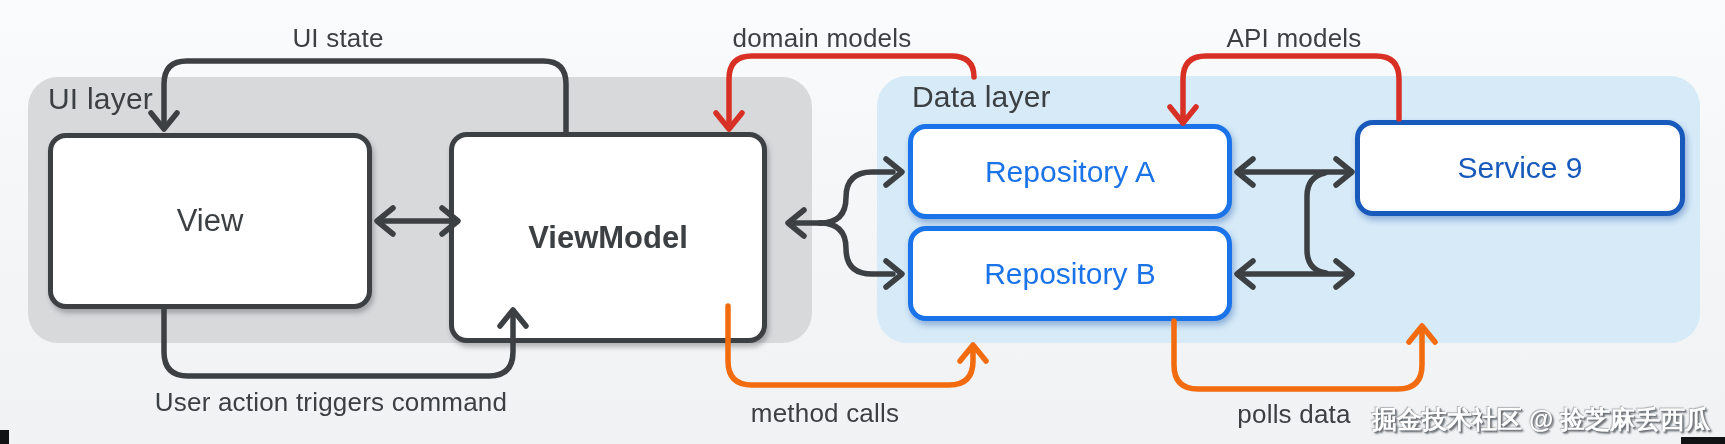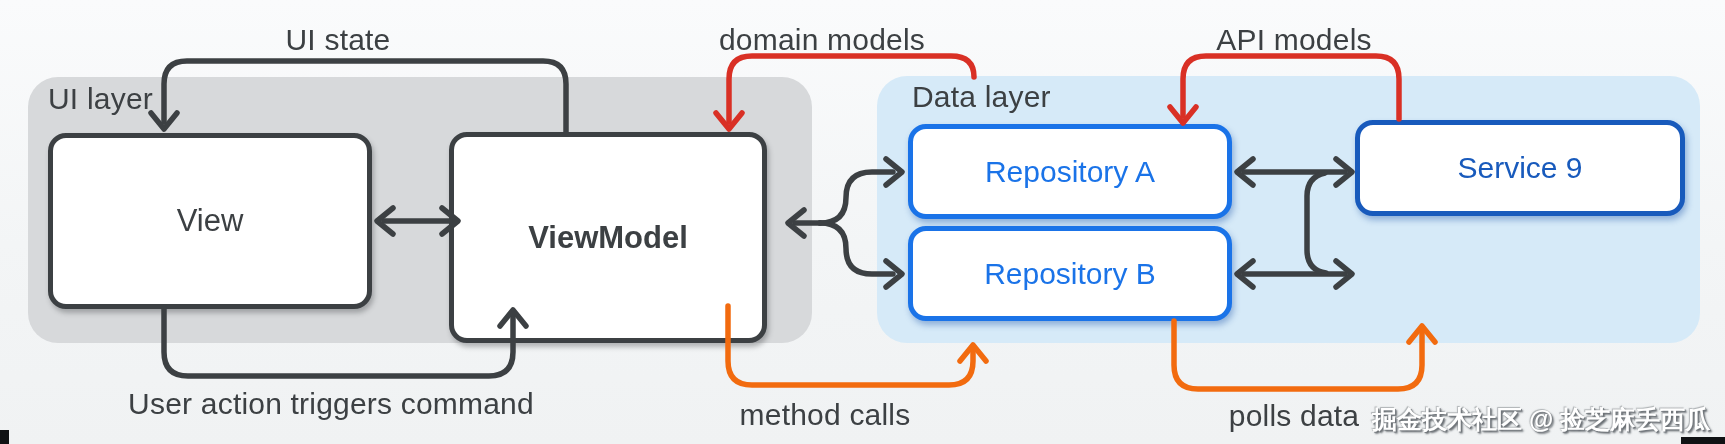--- a/index.html
+++ b/index.html
@@ -27,21 +27,21 @@
   .node.navy{border:5px solid #185abc;color:#185abc;font-size:30px;
     box-shadow:2px 4px 6px rgba(23,78,166,.38);}
   #node-view{left:48px;top:133px;width:324px;height:176px;}
   #node-viewmodel{left:449px;top:132px;width:318px;height:211px;font-weight:bold;}
   #node-repo-a{left:908px;top:124px;width:324px;height:95px;}
   #node-repo-b{left:908px;top:226px;width:324px;height:95px;}
   #node-service-1{left:1355px;top:120px;width:330px;height:96px;}
   #node-service-2{left:1355px;top:222px;width:330px;height:97px;}
   svg.arrows{position:absolute;left:0;top:0;pointer-events:none;}
   .arrow-label{
-    position:absolute;transform:translateX(-50%);font-size:30px;color:#3c4043;
+    position:absolute;transform:translateX(-50%);font-size:26px;color:#3c4043;
     white-space:nowrap;letter-spacing:.2px;
   }
   .lbl-ui-state{left:338px;top:23px;}
   .lbl-domain-models{left:822px;top:23px;}
   .lbl-api-models{left:1286px;top:23px;margin-left:8px;}
   .lbl-user-action{left:331px;top:387px;}
   .lbl-method-calls{left:825px;top:398px;}
   .lbl-polls-data{left:1294px;top:399px;}
   .watermark{
     position:absolute;left:1372px;top:403px;font-size:25px;font-weight:bold;

